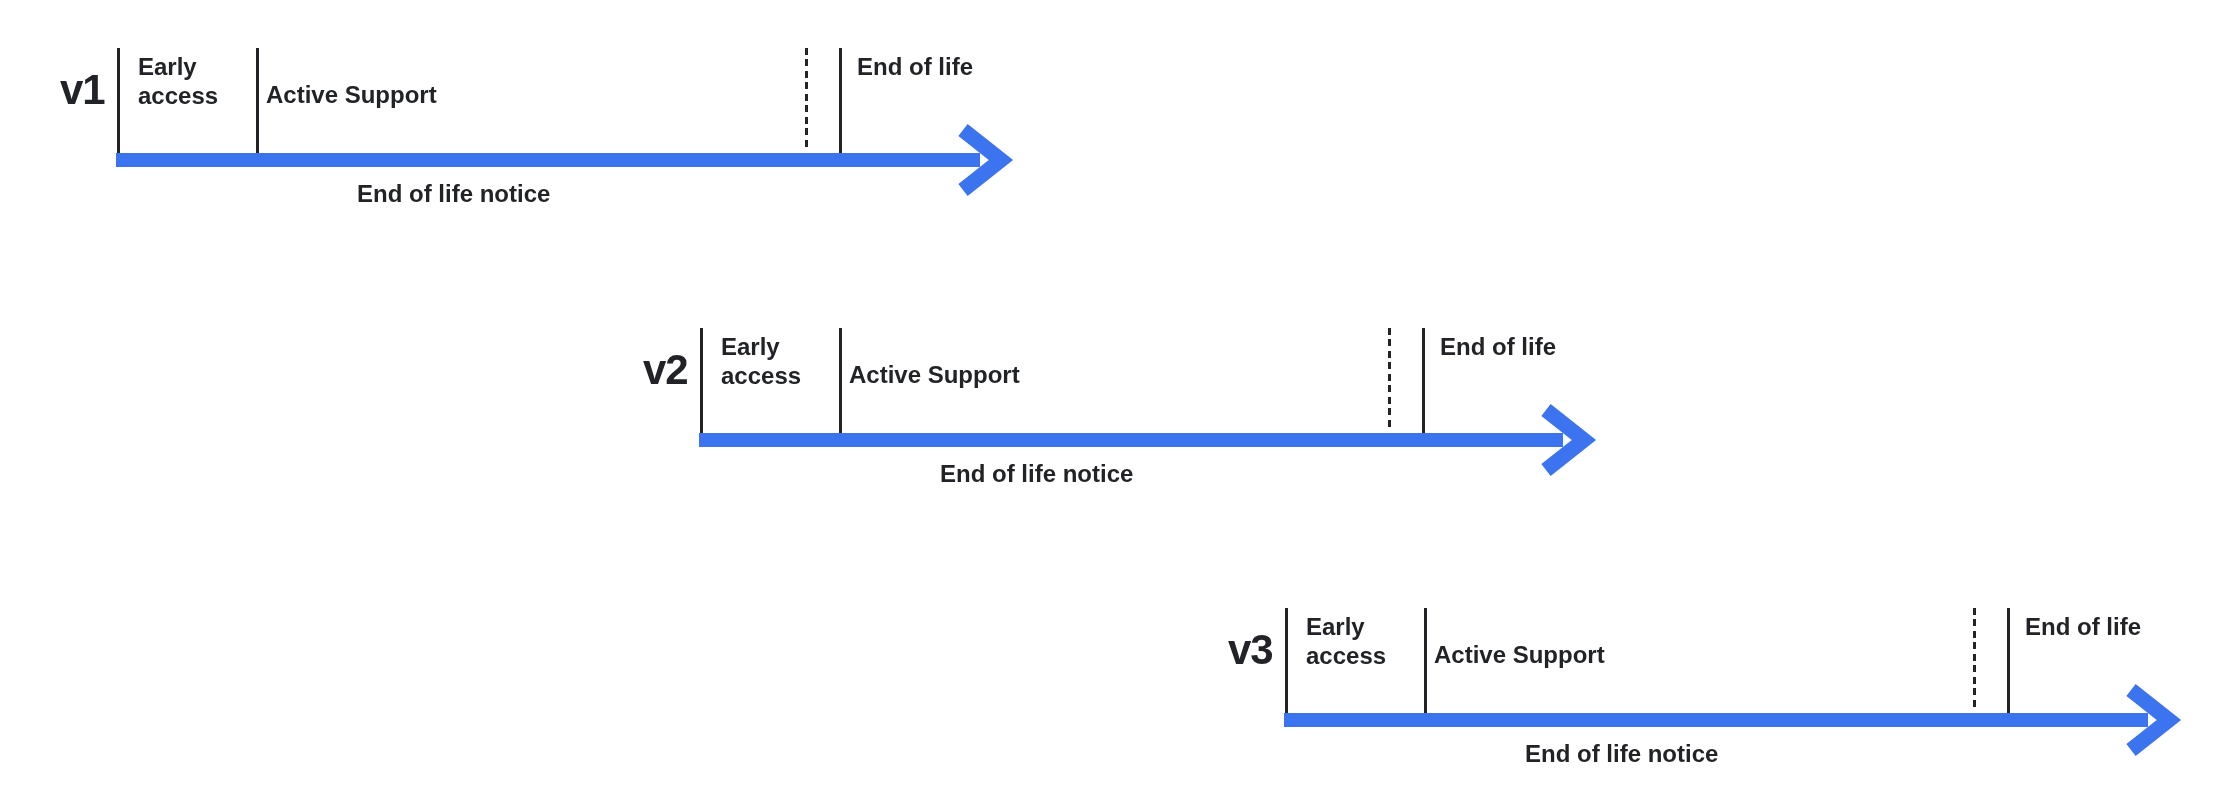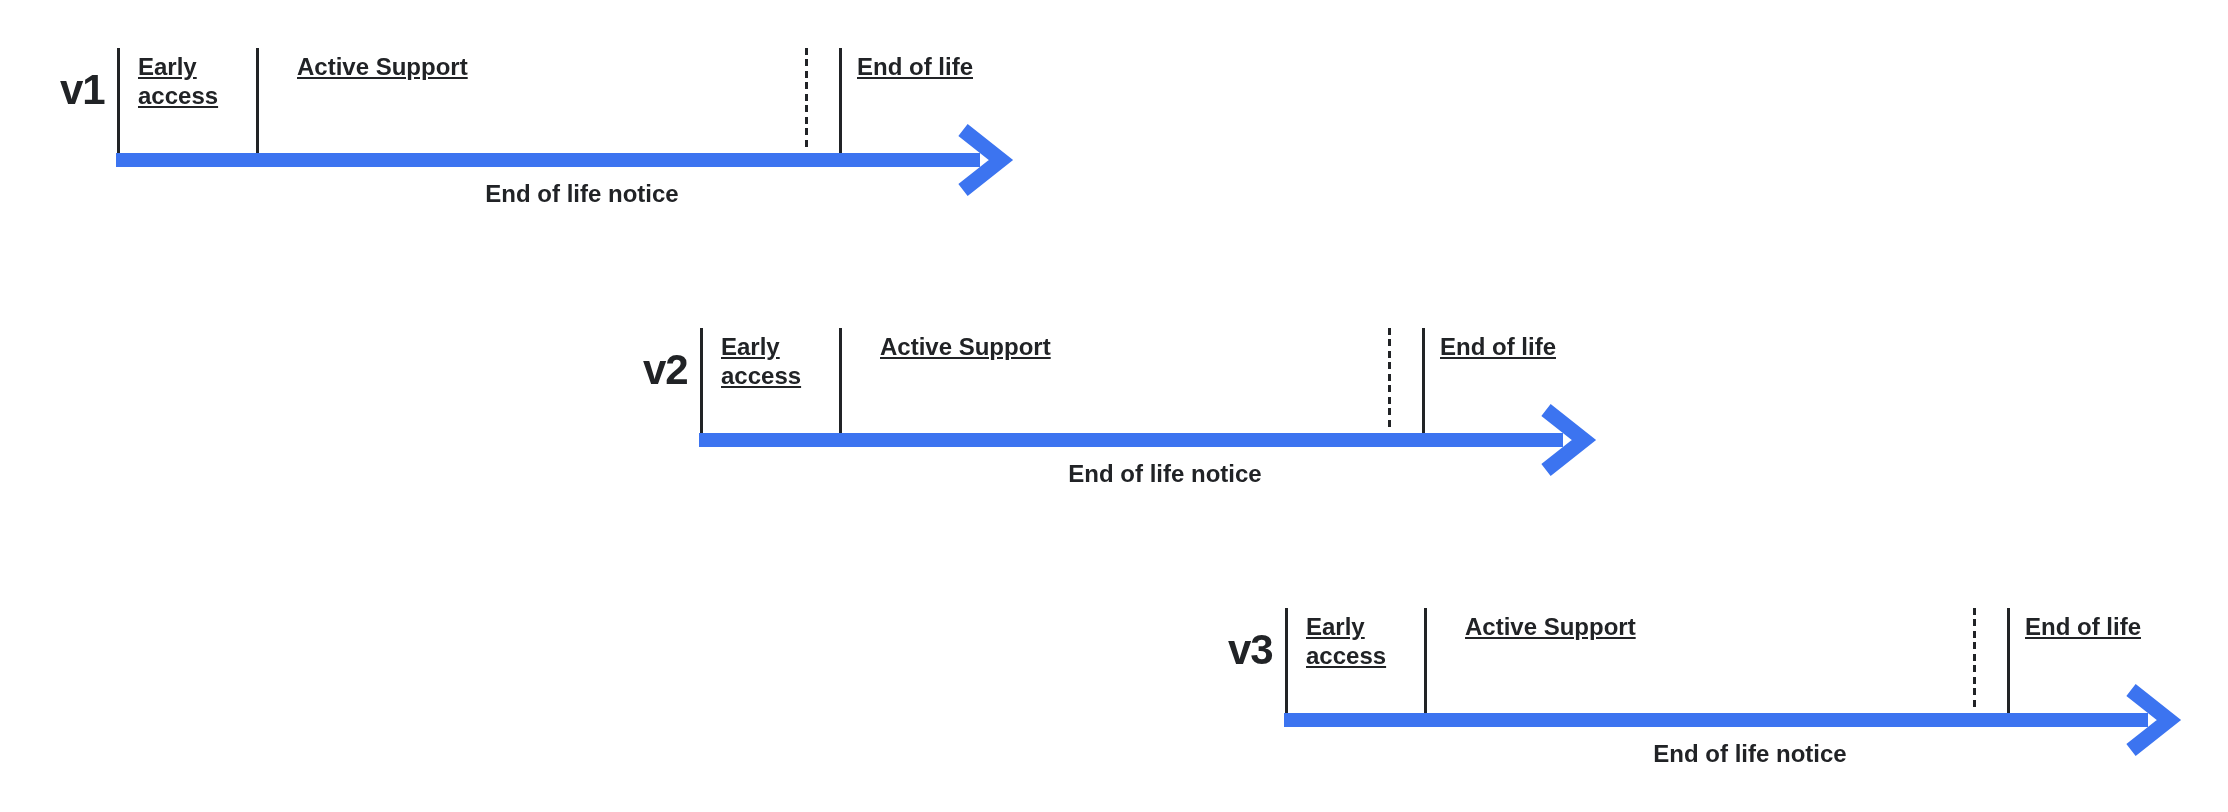--- a/index.html
+++ b/index.html
@@ -55,31 +55,30 @@
   .arrowhead{
     position:absolute;
     left:836px;top:70px;
     width:64px;height:84px;
   }
   .phase-label{
     position:absolute;top:4px;
     font-size:24px;line-height:29px;
     font-weight:700;
     white-space:nowrap;
-    text-decoration:underline;
   }
   .phase-label.early{left:21px;width:100px;white-space:normal;}
-  .phase-label.active{left:180px;}
+  .phase-label.active{left:149px;margin-top:28px;}
   .phase-label.eol{left:740px;}
   .notice-label{
     position:absolute;
     left:240px;top:131px;width:450px;
     font-size:24px;line-height:29px;
     font-weight:700;
-    text-align:center;
+    text-align:left;
     white-space:nowrap;
   }
 </style>
 </head>
 <body>
 
 <div class="timeline" style="--ox:117; --oy:48">
   <div class="version-label">v1</div>
   <div class="tick t-start"></div>
   <div class="tick t-early-end"></div>

